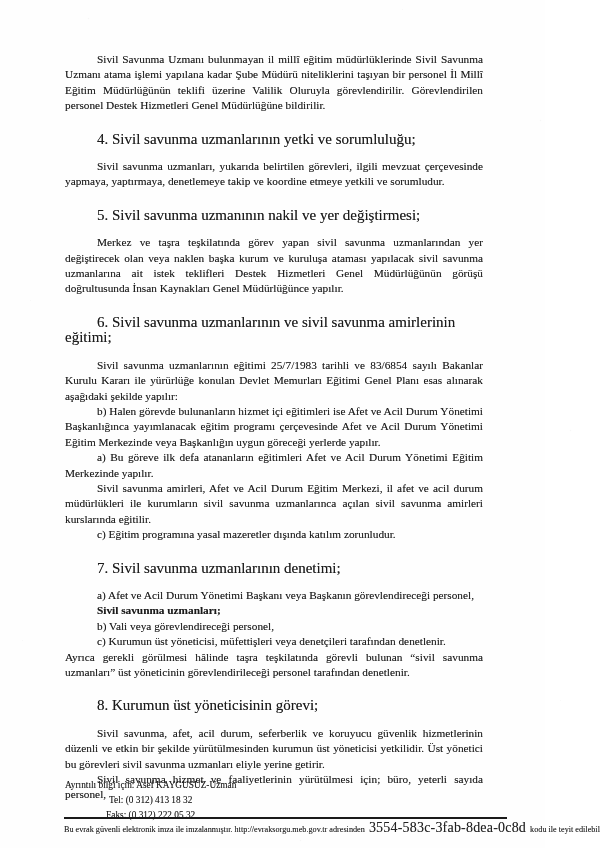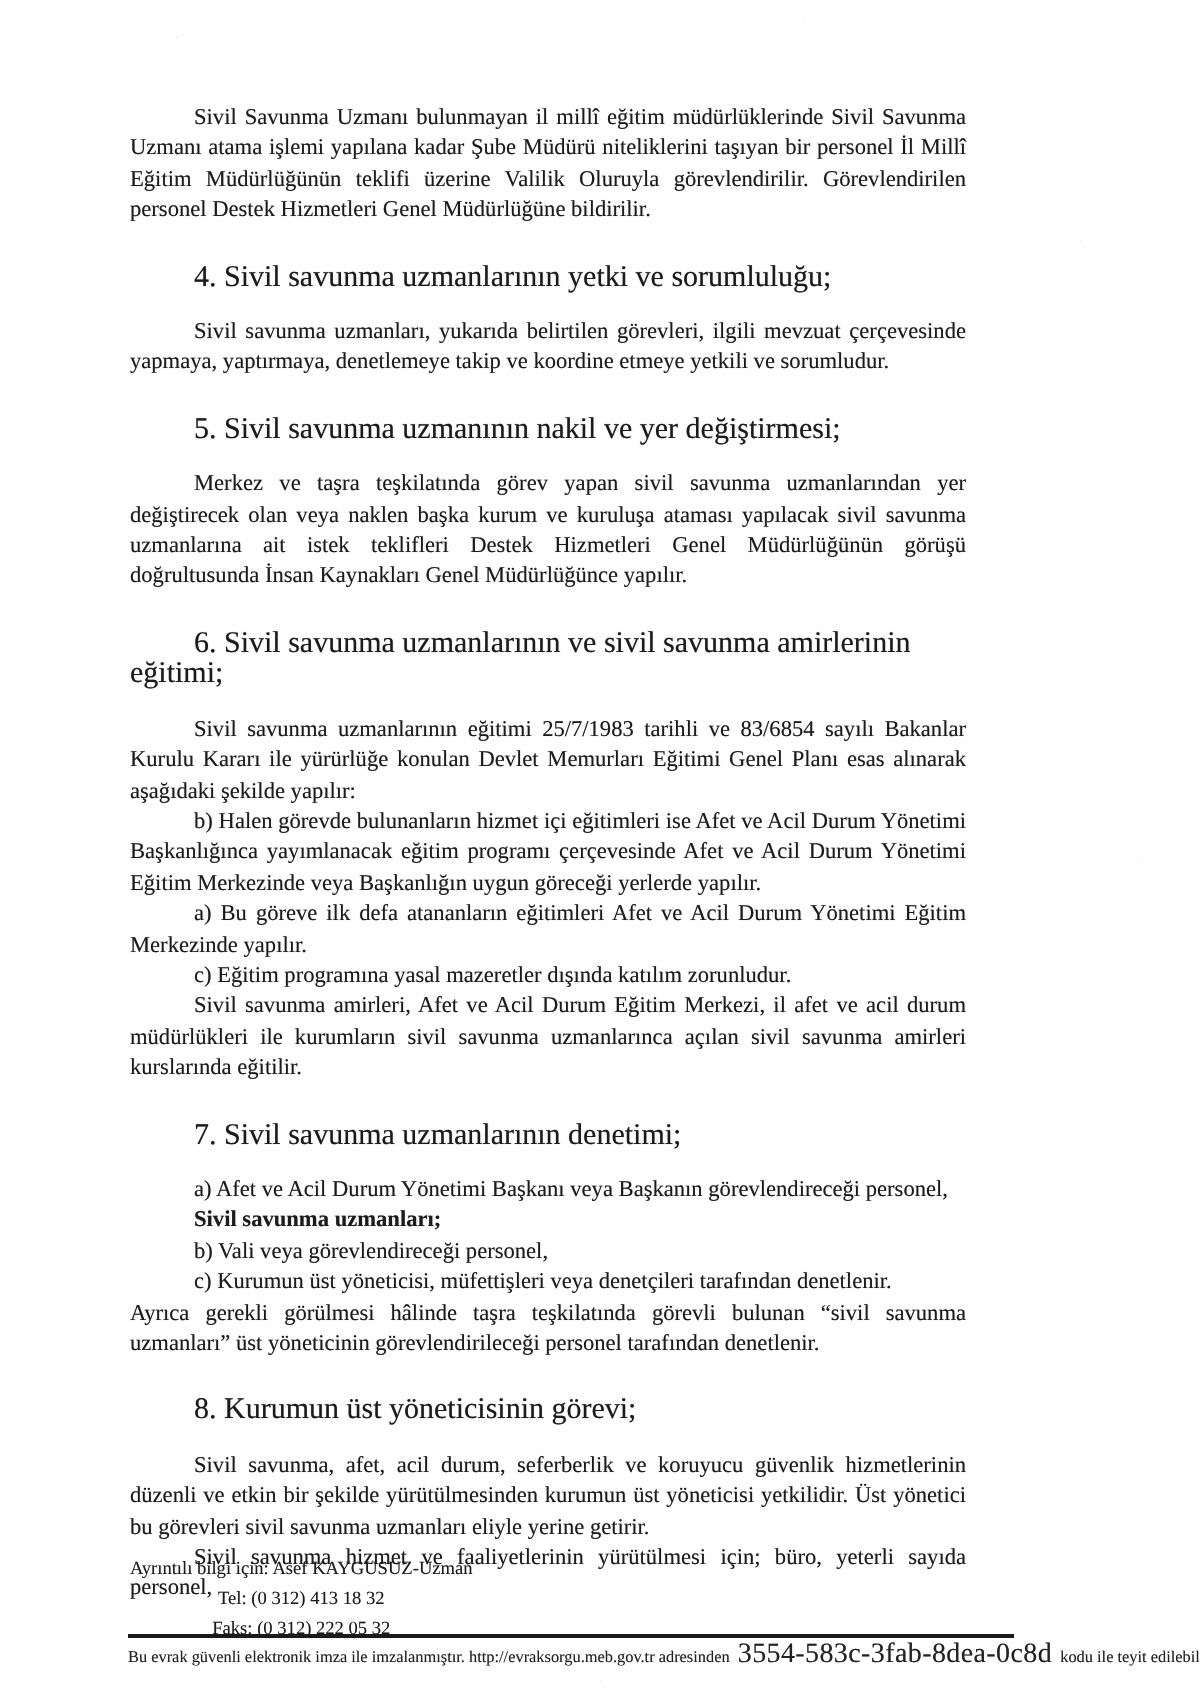--- a/index.html
+++ b/index.html
@@ -86,22 +86,22 @@
     <h3 class="heading">4. Sivil savunma uzmanlarının yetki ve sorumluluğu;</h3>
     <p class="para indent">Sivil savunma uzmanları, yukarıda belirtilen görevleri, ilgili mevzuat çerçevesinde yapmaya, yaptırmaya, denetlemeye takip ve koordine etmeye yetkili ve sorumludur.</p>
 
     <h3 class="heading">5. Sivil savunma uzmanının nakil ve yer değiştirmesi;</h3>
     <p class="para indent">Merkez ve taşra teşkilatında görev yapan sivil savunma uzmanlarından yer değiştirecek olan veya naklen başka kurum ve kuruluşa ataması yapılacak sivil savunma uzmanlarına ait istek teklifleri Destek Hizmetleri Genel Müdürlüğünün görüşü doğrultusunda İnsan Kaynakları Genel Müdürlüğünce yapılır.</p>
 
     <h3 class="heading">6. Sivil savunma uzmanlarının ve sivil savunma amirlerinin eğitimi;</h3>
     <p class="para indent">Sivil savunma uzmanlarının eğitimi 25/7/1983 tarihli ve 83/6854 sayılı Bakanlar Kurulu Kararı ile yürürlüğe konulan Devlet Memurları Eğitimi Genel Planı esas alınarak aşağıdaki şekilde yapılır:</p>
     <p class="para indent">b) Halen görevde bulunanların hizmet içi eğitimleri ise Afet ve Acil Durum Yönetimi Başkanlığınca yayımlanacak eğitim programı çerçevesinde Afet ve Acil Durum Yönetimi Eğitim Merkezinde veya Başkanlığın uygun göreceği yerlerde yapılır.</p>
     <p class="para indent">a) Bu göreve ilk defa atananların eğitimleri Afet ve Acil Durum Yönetimi Eğitim Merkezinde yapılır.</p>
+    <p class="para indent">Sivil savunma amirleri, Afet ve Acil Durum Eğitim Merkezi, il afet ve acil durum müdürlükleri ile kurumların sivil savunma uzmanlarınca açılan sivil savunma amirleri kurslarında eğitilir.</p>
     <p class="para indent">c) Eğitim programına yasal mazeretler dışında katılım zorunludur.</p>
-    <p class="para indent">Sivil savunma amirleri, Afet ve Acil Durum Eğitim Merkezi, il afet ve acil durum müdürlükleri ile kurumların sivil savunma uzmanlarınca açılan sivil savunma amirleri kurslarında eğitilir.</p>
 
     <h3 class="heading">7. Sivil savunma uzmanlarının denetimi;</h3>
     <p class="para indent">a) Afet ve Acil Durum Yönetimi Başkanı veya Başkanın görevlendireceği personel,</p>
     <p class="para indent subhead">Sivil savunma uzmanları;</p>
     <p class="para indent">b) Vali veya görevlendireceği personel,</p>
     <p class="para indent">c) Kurumun üst yöneticisi, müfettişleri veya denetçileri tarafından denetlenir.</p>
     <p class="para">Ayrıca gerekli görülmesi hâlinde taşra teşkilatında görevli bulunan “sivil savunma uzmanları” üst yöneticinin görevlendirileceği personel tarafından denetlenir.</p>
 
     <h3 class="heading">8. Kurumun üst yöneticisinin görevi;</h3>
     <p class="para indent">Sivil savunma, afet, acil durum, seferberlik ve koruyucu güvenlik hizmetlerinin düzenli ve etkin bir şekilde yürütülmesinden kurumun üst yöneticisi yetkilidir. Üst yönetici bu görevleri sivil savunma uzmanları eliyle yerine getirir.</p>

